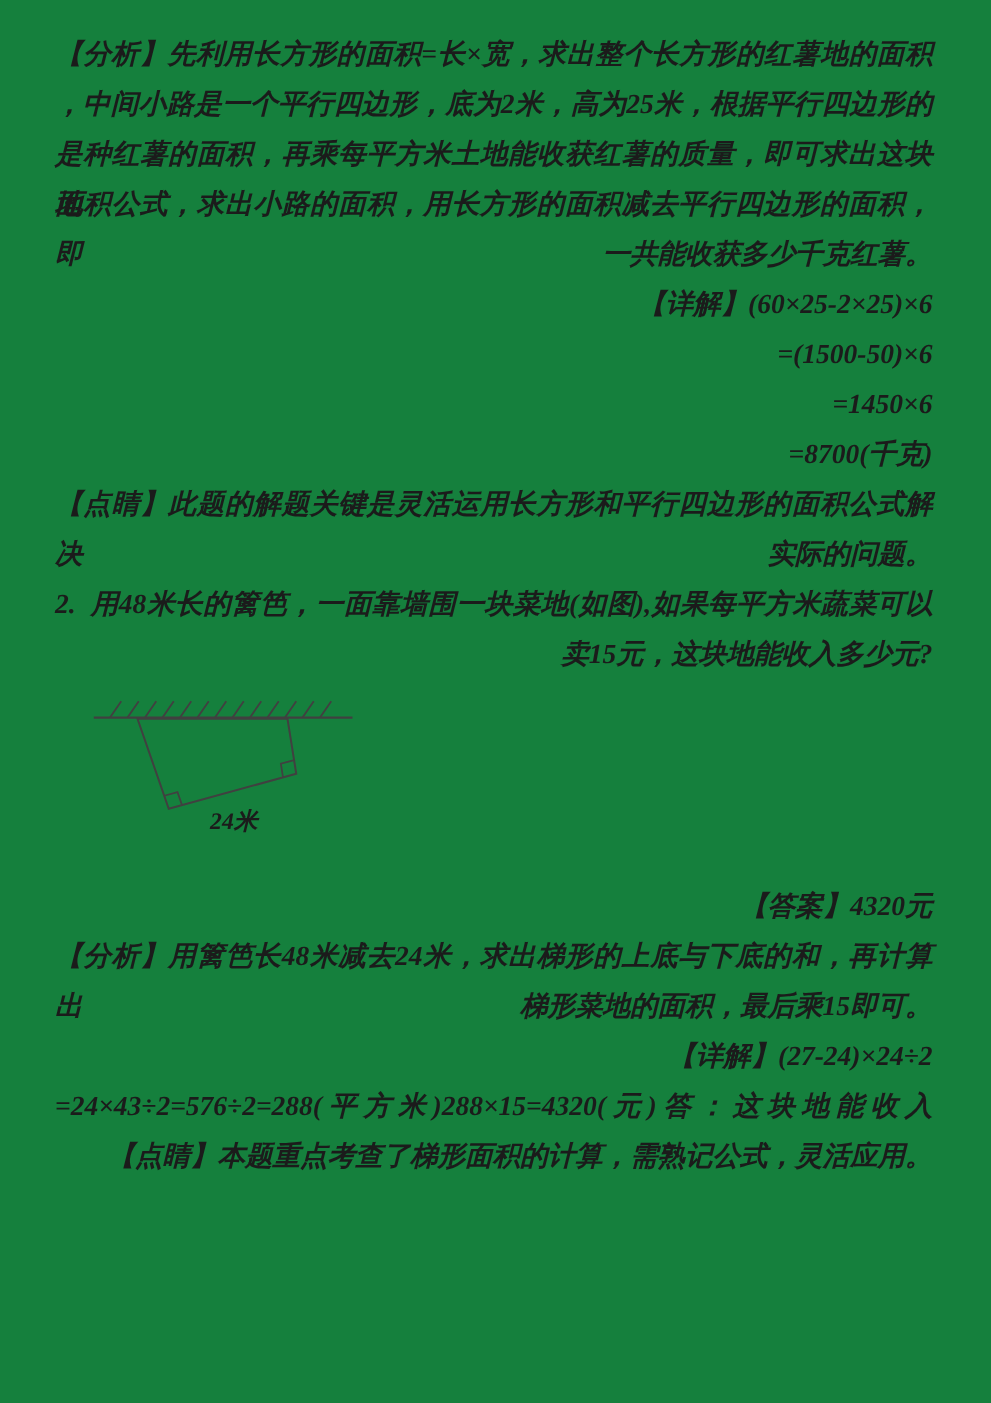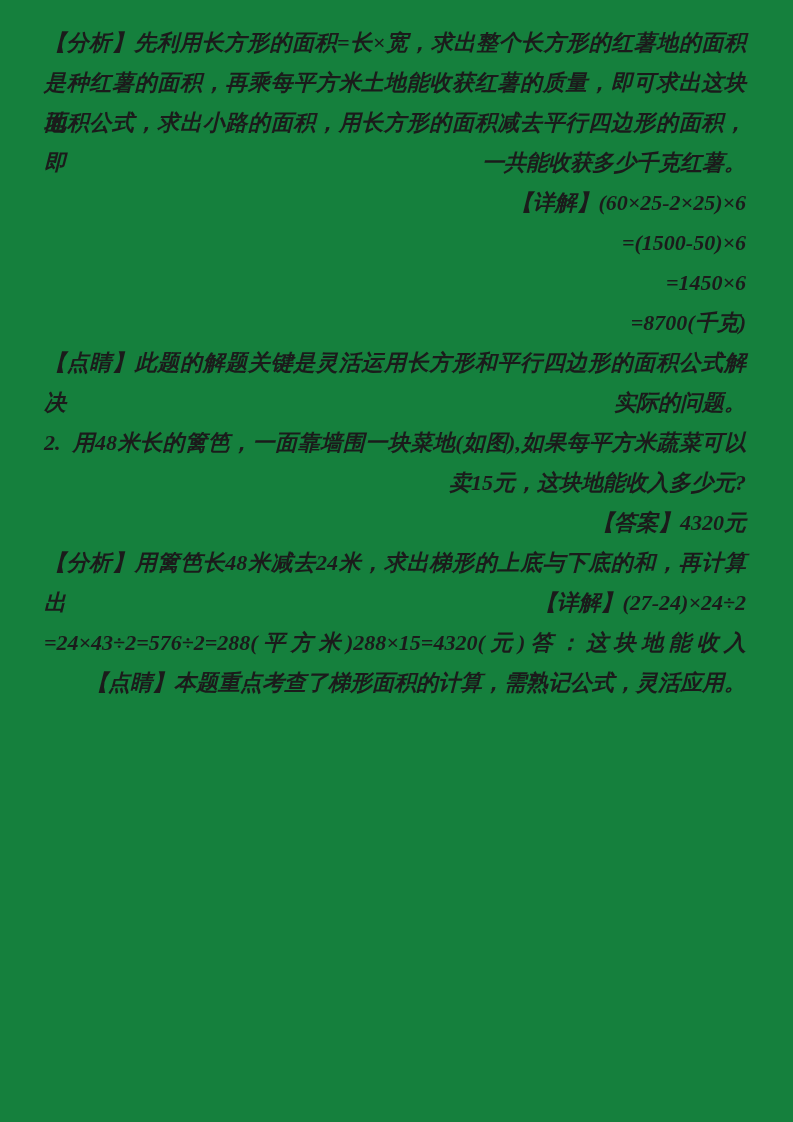--- a/index.html
+++ b/index.html
@@ -51,36 +51,54 @@
   }
 </style>
 </head>
 <body>
 
 <div class="page">
   <div class="text-col">
 
     <div>
         <div class="line justify">【分析】先利用长方形的面积=长×宽，求出整个长方形的红薯地的面积</div>
+        <div class="line justify">，中间小路是一个平行四边形，底为2米，高为25米，根据平行四边形的</div>
         <div class="line justify">是种红薯的面积，再乘每平方米土地能收获红薯的质量，即可求出这块地</div>
         <div class="line justify">面积公式，求出小路的面积，用长方形的面积减去平行四边形的面积，即</div>
         <div class="line">一共能收获多少千克红薯。</div>
         <div class="line">【详解】(60×25-2×25)×6</div>
         <div class="line">=(1500-50)×6</div>
         <div class="line">=1450×6</div>
         <div class="line">=8700(千克)</div>
         <div class="line justify">【点睛】此题的解题关键是灵活运用长方形和平行四边形的面积公式解决</div>
         <div class="line">实际的问题。</div>
         <div class="line justify">2.  用48米长的篱笆，一面靠墙围一块菜地(如图),如果每平方米蔬菜可以</div>
         <div class="line">卖15元，这块地能收入多少元?</div>
       </div>
 
+    <div class="figure-wrap">
+      <svg width="240" height="118" viewBox="0 0 240 118">
+
+        <path d="M18 17 L27 4 M32 17 L41 4 M46 17 L55 4 M60 17 L69 4 M74 17 L83 4 M88 17 L97 4 M102 17 L111 4 M116 17 L125 4 M130 17 L139 4 M144 17 L153 4 M158 17 L167 4 M172 17 L181 4 M186 17 L195 4" stroke="#404040" stroke-width="1.5" fill="none"></path>
+
+        <line x1="5" y1="17" x2="212" y2="17" stroke="#404040" stroke-width="1.8"></line>
+
+        <polygon points="40,18 160,18 167,62 65,90" fill="none" stroke="#404040" stroke-width="1.6"></polygon>
+
+        <polyline points="61.4,79.6 72.0,76.7 75.6,87.1" fill="none" stroke="#404040" stroke-width="1.4"></polyline>
+
+        <polyline points="165.3,51.1 154.7,54.0 156.4,64.9" fill="none" stroke="#404040" stroke-width="1.4"></polyline>
+
+        <text class="fig-label" x="117" y="106" text-anchor="middle">24米</text>
+      </svg>
+    </div>
 
     <div>
         <div class="line">【答案】4320元</div>
         <div class="line justify">【分析】用篱笆长48米减去24米，求出梯形的上底与下底的和，再计算出</div>
+        <div class="line">梯形菜地的面积，最后乘15即可。</div>
         <div class="line">【详解】(27-24)×24÷2</div>
         <div class="line justify">=24×43÷2=576÷2=288(平方米)288×15=4320(元)答：这块地能收入</div>
         <div class="line">【点睛】本题重点考查了梯形面积的计算，需熟记公式，灵活应用。</div>
       </div>
 
   </div>
 </div>
 
 </body></html>

